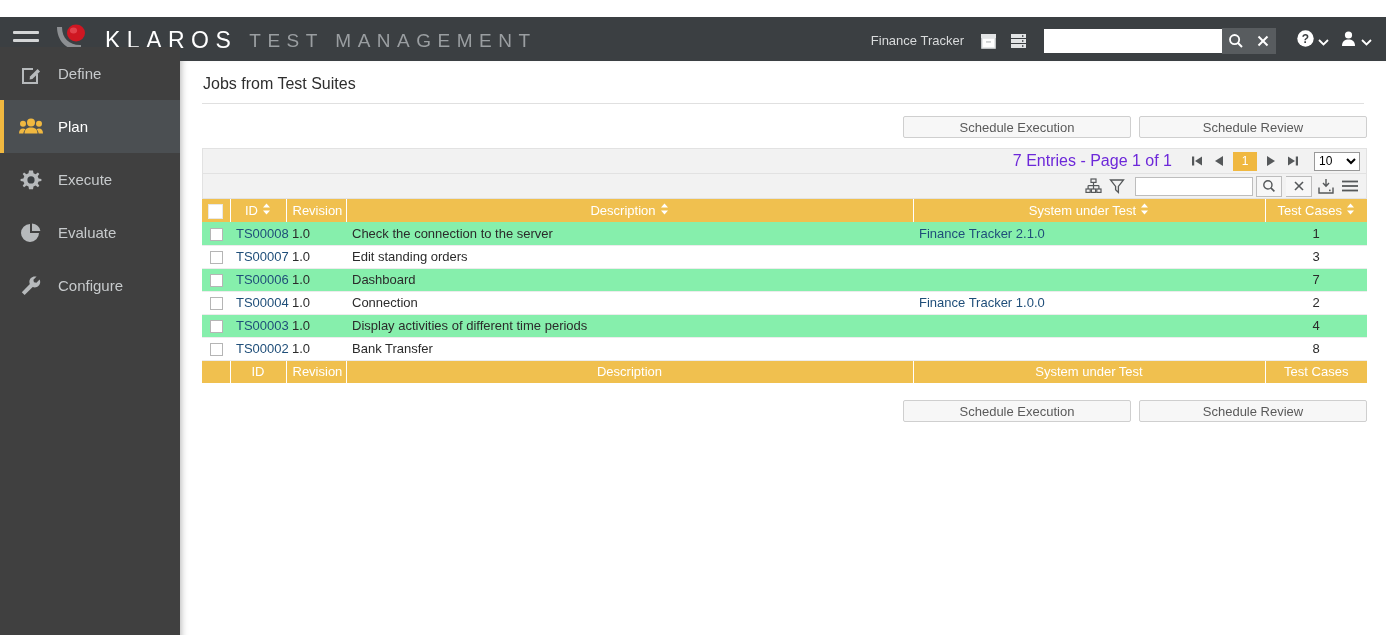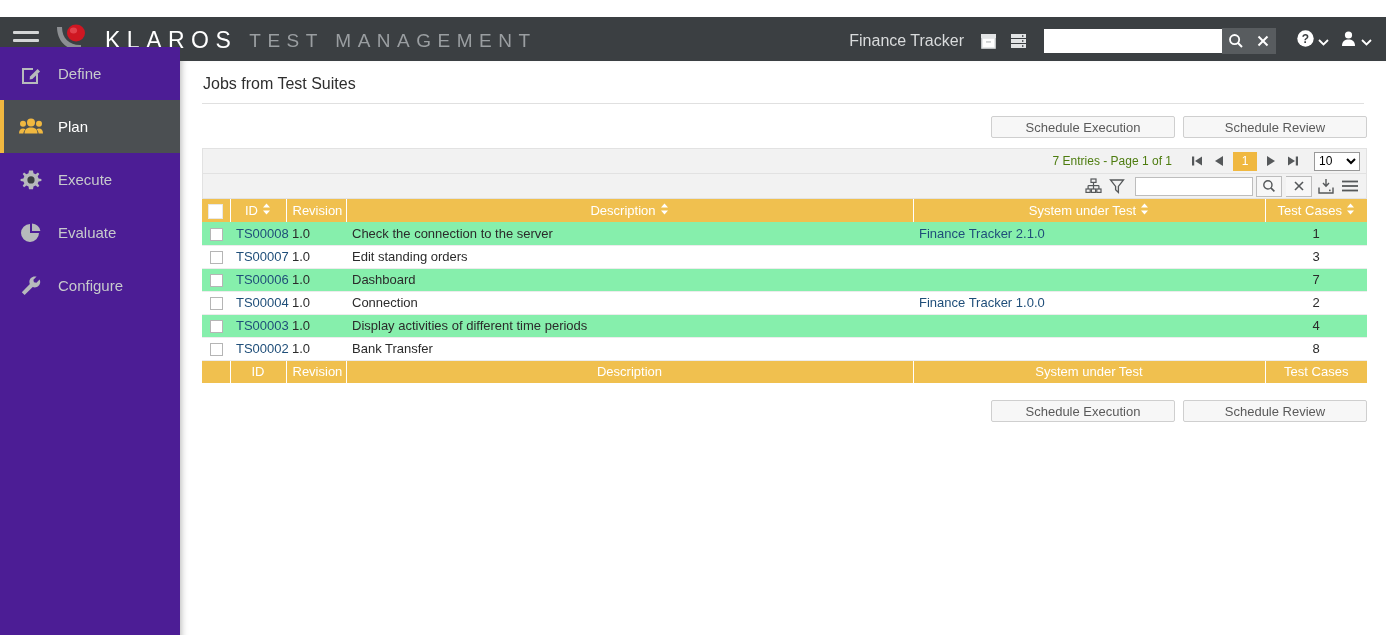--- a/index.html
+++ b/index.html
@@ -33,21 +33,21 @@
     white-space: nowrap;
   }
   .brand-tm {
     color: #9a9ea1; font-size: 19px; letter-spacing: 6.5px; font-weight: 300;
     margin-left: 12px; white-space: nowrap;
   }
   .topbar-right {
     margin-left: auto; display: flex; align-items: center; padding-right: 14px;
   }
   .project-label {
-    color: #d9dbdc; font-size: 16px; margin-right: 12px; white-space: nowrap;
+    color: #d9dbdc; font-size: 13px; margin-right: 12px; white-space: nowrap;
   }
   .tb-icon {
     width: 24px; height: 24px; margin-right: 6px;
     display: flex; align-items: center; justify-content: center;
     cursor: pointer;
   }
   .search-wrap { display: flex; align-items: center; margin-left: 8px; margin-right: 10px; }
   .search-input {
     width: 178px; height: 24px; border: 1px solid #ffffff; background: #ffffff;
     outline: none; font-size: 13px; padding: 0 4px;
@@ -58,21 +58,21 @@
     display: flex; align-items: center; justify-content: center; cursor: pointer;
     padding: 0;
   }
   .icon-chev { margin-left: 3px; }
   .topbar-menu { display: flex; align-items: center; margin-left: 10px; cursor: pointer; }
 
   
   .sidebar {
     position: absolute; top: 47px; left: 0;
     width: 180px; height: 588px;
-    background: #4c1d95;
+    background: #404040;
   }
   .side-item {
     height: 53px; display: flex; align-items: center;
     padding-left: 18px; cursor: pointer; position: relative;
   }
   .side-item.active { background: #4b4f52; }
   .side-item.active::before {
     content: ""; position: absolute; left: 0; top: 0; bottom: 0;
     width: 4px; background: #f0b840;
   }
@@ -96,36 +96,36 @@
   }
   .title-rule {
     margin: 10px 22px 0 22px; height: 1px; background: #e0e0e0;
   }
 
   .btn-row {
     display: flex; justify-content: flex-end; gap: 8px;
     padding: 12px 19px 0 0;
   }
   .sched-btn {
-    width: 184px; height: 22px; background: #f7f7f7;
+    width: 228px; height: 22px; background: #f7f7f7;
     border: 1px solid #cfcfcf; border-radius: 2px;
     font-size: 13px; color: #5a5a5a; cursor: pointer;
     font-family: "Liberation Sans", sans-serif;
     display: flex; align-items: center; justify-content: center;
   }
 
   
   .tbl-wrap { margin: 10px 19px 0 22px; }
   .tbl-toolbar {
     background: #f2f2f2; border: 1px solid #e2e2e2;
     height: 26px; display: flex; align-items: center;
     font-size: 12px; color: #333;
   }
   .pager { display: flex; align-items: center; margin-left: auto; padding-right: 6px; }
-  .entries-text { font-size: 12px; color: #4d7c0f; margin-right: 14px; white-space: nowrap; }
+  .entries-text { font-size: 16px; color: #6d28d9; margin-right: 14px; white-space: nowrap; }
   .pg-btn {
     width: 22px; height: 20px; display:flex; align-items:center; justify-content:center;
     cursor: pointer; background: none; border: none; padding: 0;
   }
   .pg-cur {
     background: #f0b840; color: #ffffff; font-size: 12px;
     width: 24px; height: 19px; display:flex; align-items:center; justify-content:center;
     cursor: pointer; margin: 0 3px;
   }
   .per-page {

